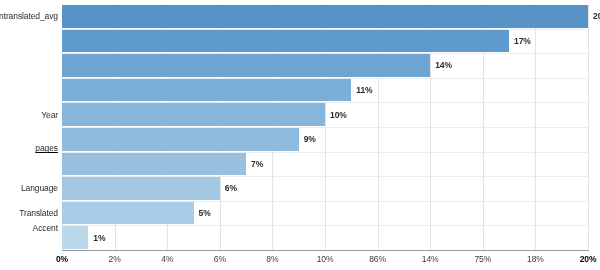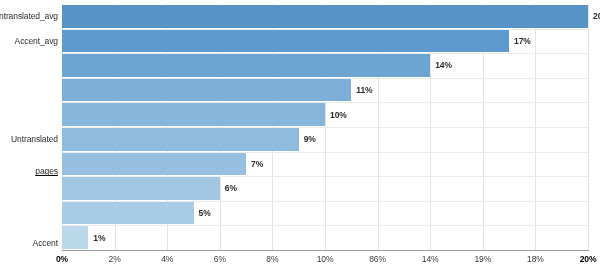--- a/index.html
+++ b/index.html
@@ -132,30 +132,33 @@
 </style>
 </head>
 <body>
 
 <div id="chart-root">
 
   <div id="cat-axis">
       <div class="cat-slot" style="top: 0px;">
         <span class="cat-label" style="position: static; width: auto;">untranslated_avg</span>
       </div>
-      <div class="cat-slot" style="top: 24.6px;">
-        <span class="cat-label" style="position: static; width: auto;">Accent_avg</span>
-      </div>
-      <div class="cat-slot" style="top: 123px;">
-        <span class="cat-label" style="position: static; width: auto;">Untranslated</span>
-      </div>
-      <div class="cat-slot" style="top: 155px; text-decoration: underline;">
+      <div class="cat-slot" style="top: 98.4px;">
+        <span class="cat-label" style="position: static; width: auto;">Year</span>
+      </div>
+      <div class="cat-slot" style="top: 132px; text-decoration: underline;">
         <span class="cat-label" style="position: static; width: auto;">pages</span>
       </div>
-      <div class="cat-slot" style="top: 227px;">
+      <div class="cat-slot" style="top: 172.2px;">
+        <span class="cat-label" style="position: static; width: auto;">Language</span>
+      </div>
+      <div class="cat-slot" style="top: 196.8px;">
+        <span class="cat-label" style="position: static; width: auto;">Translated</span>
+      </div>
+      <div class="cat-slot" style="top: 212px;">
         <span class="cat-label" style="position: static; width: auto;">Accent</span>
       </div>
     </div>
 
   <div id="plot-area">
       <div class="gridline-v" style="left: 0px;"></div>
       <div class="gridline-v" style="left: 52.6px;"></div>
       <div class="gridline-v" style="left: 105.2px;"></div>
       <div class="gridline-v" style="left: 157.8px;"></div>
       <div class="gridline-v" style="left: 210.4px;"></div>
@@ -220,18 +223,18 @@
 
   <div id="x-ticks">
       <span class="x-tick emphasis" style="left: 62px;">0%</span>
       <span class="x-tick" style="left: 114.6px;">2%</span>
       <span class="x-tick" style="left: 167.2px;">4%</span>
       <span class="x-tick" style="left: 219.8px;">6%</span>
       <span class="x-tick" style="left: 272.4px;">8%</span>
       <span class="x-tick" style="left: 325px;">10%</span>
       <span class="x-tick" style="left: 377.6px;">86%</span>
       <span class="x-tick" style="left: 430.2px;">14%</span>
-      <span class="x-tick" style="left: 482.8px;">19%</span>
+      <span class="x-tick" style="left: 482.8px;">75%</span>
       <span class="x-tick" style="left: 535.4px;">18%</span>
       <span class="x-tick emphasis" style="left: 588px;">20%</span>
     </div>
 
 </div>
 
 </body></html>

